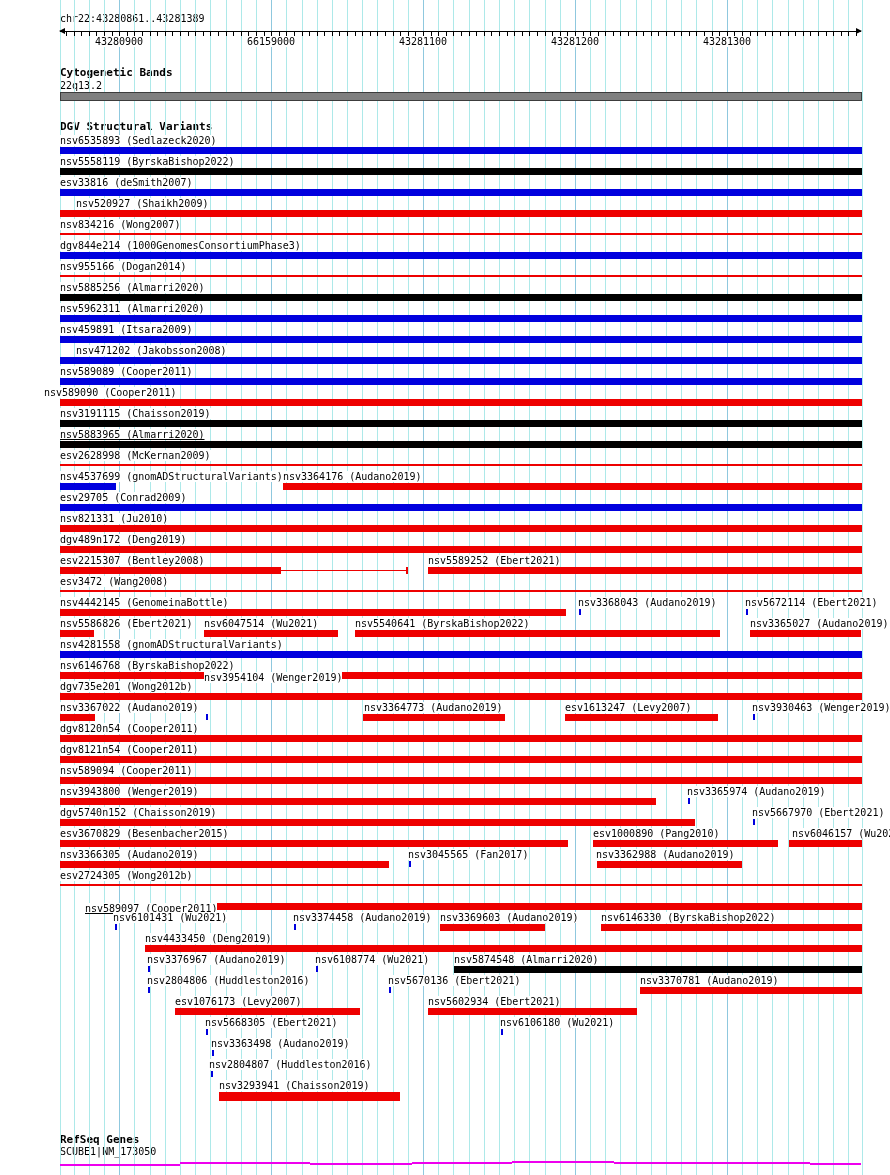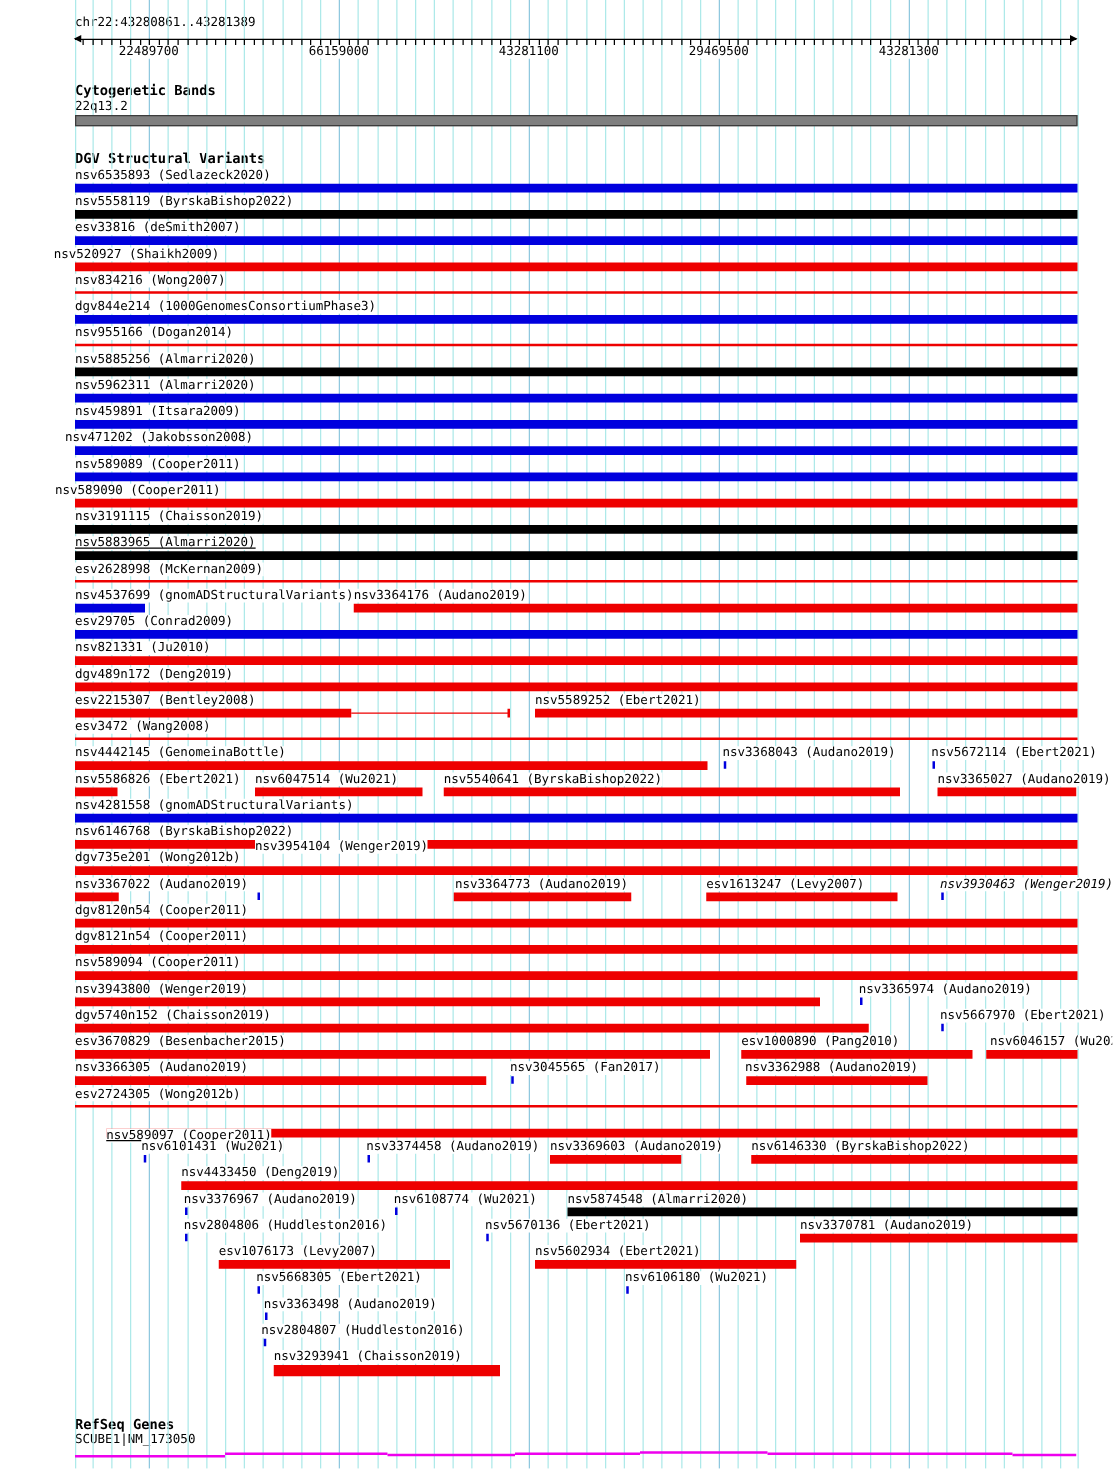--- a/index.html
+++ b/index.html
@@ -191,48 +191,48 @@
     <div class="ruler-tick" style="left: 788px; top: 32px;"></div>
     <div class="ruler-tick" style="left: 795px; top: 32px;"></div>
     <div class="ruler-tick" style="left: 803px; top: 32px;"></div>
     <div class="ruler-tick" style="left: 810px; top: 32px;"></div>
     <div class="ruler-tick" style="left: 818px; top: 32px;"></div>
     <div class="ruler-tick" style="left: 826px; top: 32px;"></div>
     <div class="ruler-tick" style="left: 833px; top: 32px;"></div>
     <div class="ruler-tick" style="left: 841px; top: 32px;"></div>
     <div class="ruler-tick" style="left: 848px; top: 32px;"></div>
     <div class="ruler-tick" style="left: 856px; top: 32px;"></div>
-    <div class="ruler-label" style="left: 119px; top: 36px;">22489700</div>
+    <div class="ruler-label" style="left: 119px; top: 36px;">43280900</div>
     <div class="ruler-label" style="left: 271px; top: 36px;">66159000</div>
     <div class="ruler-label" style="left: 423px; top: 36px;">43281100</div>
-    <div class="ruler-label" style="left: 575px; top: 36px;">29469500</div>
+    <div class="ruler-label" style="left: 575px; top: 36px;">43281200</div>
     <div class="ruler-label" style="left: 727px; top: 36px;">43281300</div>
     <div class="band" style="left: 60px; top: 92px; width: 802px; height: 9px; background: rgb(127, 127, 127); border: 1px solid rgb(60, 60, 60);"></div>
     <div class="bar" style="left: 60px; top: 147px; width: 802px; background: rgb(0, 0, 222);"></div>
     <div class="lbl" style="left: 60px; top: 135px;">nsv6535893 (Sedlazeck2020)</div>
     <div class="bar" style="left: 60px; top: 168px; width: 802px; background: rgb(0, 0, 0);"></div>
     <div class="lbl" style="left: 60px; top: 156px;">nsv5558119 (ByrskaBishop2022)</div>
     <div class="bar" style="left: 60px; top: 189px; width: 802px; background: rgb(0, 0, 222);"></div>
     <div class="lbl" style="left: 60px; top: 177px;">esv33816 (deSmith2007)</div>
     <div class="bar" style="left: 60px; top: 210px; width: 802px; background: rgb(238, 0, 0);"></div>
-    <div class="lbl" style="left: 43px; top: 198px;">nsv520927 (Shaikh2009)</div>
+    <div class="lbl" style="left: 76px; top: 198px;">nsv520927 (Shaikh2009)</div>
     <div class="thin" style="left: 60px; top: 233px; width: 802px; background: rgb(238, 0, 0);"></div>
     <div class="lbl" style="left: 60px; top: 219px;">nsv834216 (Wong2007)</div>
     <div class="bar" style="left: 60px; top: 252px; width: 802px; background: rgb(0, 0, 222);"></div>
     <div class="lbl" style="left: 60px; top: 240px;">dgv844e214 (1000GenomesConsortiumPhase3)</div>
     <div class="thin" style="left: 60px; top: 275px; width: 802px; background: rgb(238, 0, 0);"></div>
     <div class="lbl" style="left: 60px; top: 261px;">nsv955166 (Dogan2014)</div>
     <div class="bar" style="left: 60px; top: 294px; width: 802px; background: rgb(0, 0, 0);"></div>
     <div class="lbl" style="left: 60px; top: 282px;">nsv5885256 (Almarri2020)</div>
     <div class="bar" style="left: 60px; top: 315px; width: 802px; background: rgb(0, 0, 222);"></div>
     <div class="lbl" style="left: 60px; top: 303px;">nsv5962311 (Almarri2020)</div>
     <div class="bar" style="left: 60px; top: 336px; width: 802px; background: rgb(0, 0, 222);"></div>
     <div class="lbl" style="left: 60px; top: 324px;">nsv459891 (Itsara2009)</div>
     <div class="bar" style="left: 60px; top: 357px; width: 802px; background: rgb(0, 0, 222);"></div>
-    <div class="lbl" style="left: 52px; top: 345px;">nsv471202 (Jakobsson2008)</div>
+    <div class="lbl" style="left: 76px; top: 345px;">nsv471202 (Jakobsson2008)</div>
     <div class="bar" style="left: 60px; top: 378px; width: 802px; background: rgb(0, 0, 222);"></div>
     <div class="lbl" style="left: 60px; top: 366px;">nsv589089 (Cooper2011)</div>
     <div class="bar" style="left: 60px; top: 399px; width: 802px; background: rgb(238, 0, 0);"></div>
     <div class="lbl" style="left: 44px; top: 387px;">nsv589090 (Cooper2011)</div>
     <div class="bar" style="left: 60px; top: 420px; width: 802px; background: rgb(0, 0, 0);"></div>
     <div class="lbl" style="left: 60px; top: 408px;">nsv3191115 (Chaisson2019)</div>
     <div class="bar" style="left: 60px; top: 441px; width: 802px; background: rgb(0, 0, 0);"></div>
     <div class="lbl" style="left: 60px; top: 429px; text-decoration: underline;">nsv5883965 (Almarri2020)</div>
     <div class="thin" style="left: 60px; top: 464px; width: 802px; background: rgb(238, 0, 0);"></div>
     <div class="lbl" style="left: 60px; top: 450px;">esv2628998 (McKernan2009)</div>
@@ -276,21 +276,21 @@
     <div class="lbl" style="left: 60px; top: 681px;">dgv735e201 (Wong2012b)</div>
     <div class="bar" style="left: 60px; top: 714px; width: 35px; background: rgb(238, 0, 0);"></div>
     <div class="lbl" style="left: 60px; top: 702px;">nsv3367022 (Audano2019)</div>
     <div class="vtick" style="left: 206px; top: 714px; background: rgb(0, 0, 222);"></div>
     <div class="lbl" style="left: 204px; top: 672px;">nsv3954104 (Wenger2019)</div>
     <div class="bar" style="left: 363px; top: 714px; width: 142px; background: rgb(238, 0, 0);"></div>
     <div class="lbl" style="left: 364px; top: 702px;">nsv3364773 (Audano2019)</div>
     <div class="bar" style="left: 565px; top: 714px; width: 153px; background: rgb(238, 0, 0);"></div>
     <div class="lbl" style="left: 565px; top: 702px;">esv1613247 (Levy2007)</div>
     <div class="vtick" style="left: 753px; top: 714px; background: rgb(0, 0, 222);"></div>
-    <div class="lbl" style="left: 752px; top: 702px; font-style: italic;">nsv3930463 (Wenger2019)</div>
+    <div class="lbl" style="left: 752px; top: 702px;">nsv3930463 (Wenger2019)</div>
     <div class="bar" style="left: 60px; top: 735px; width: 802px; background: rgb(238, 0, 0);"></div>
     <div class="lbl" style="left: 60px; top: 723px;">dgv8120n54 (Cooper2011)</div>
     <div class="bar" style="left: 60px; top: 756px; width: 802px; background: rgb(238, 0, 0);"></div>
     <div class="lbl" style="left: 60px; top: 744px;">dgv8121n54 (Cooper2011)</div>
     <div class="bar" style="left: 60px; top: 777px; width: 802px; background: rgb(238, 0, 0);"></div>
     <div class="lbl" style="left: 60px; top: 765px;">nsv589094 (Cooper2011)</div>
     <div class="bar" style="left: 60px; top: 798px; width: 596px; background: rgb(238, 0, 0);"></div>
     <div class="lbl" style="left: 60px; top: 786px;">nsv3943800 (Wenger2019)</div>
     <div class="vtick" style="left: 688px; top: 798px; background: rgb(0, 0, 222);"></div>
     <div class="lbl" style="left: 687px; top: 786px;">nsv3365974 (Audano2019)</div>

